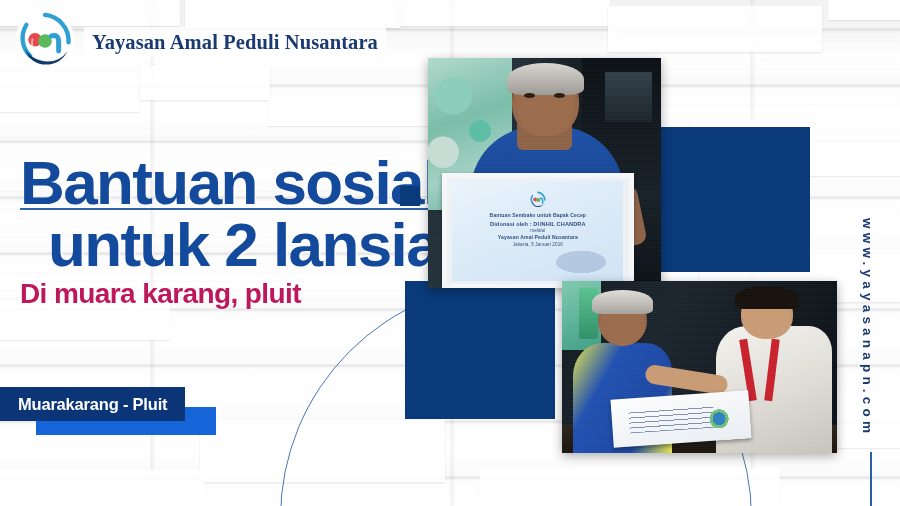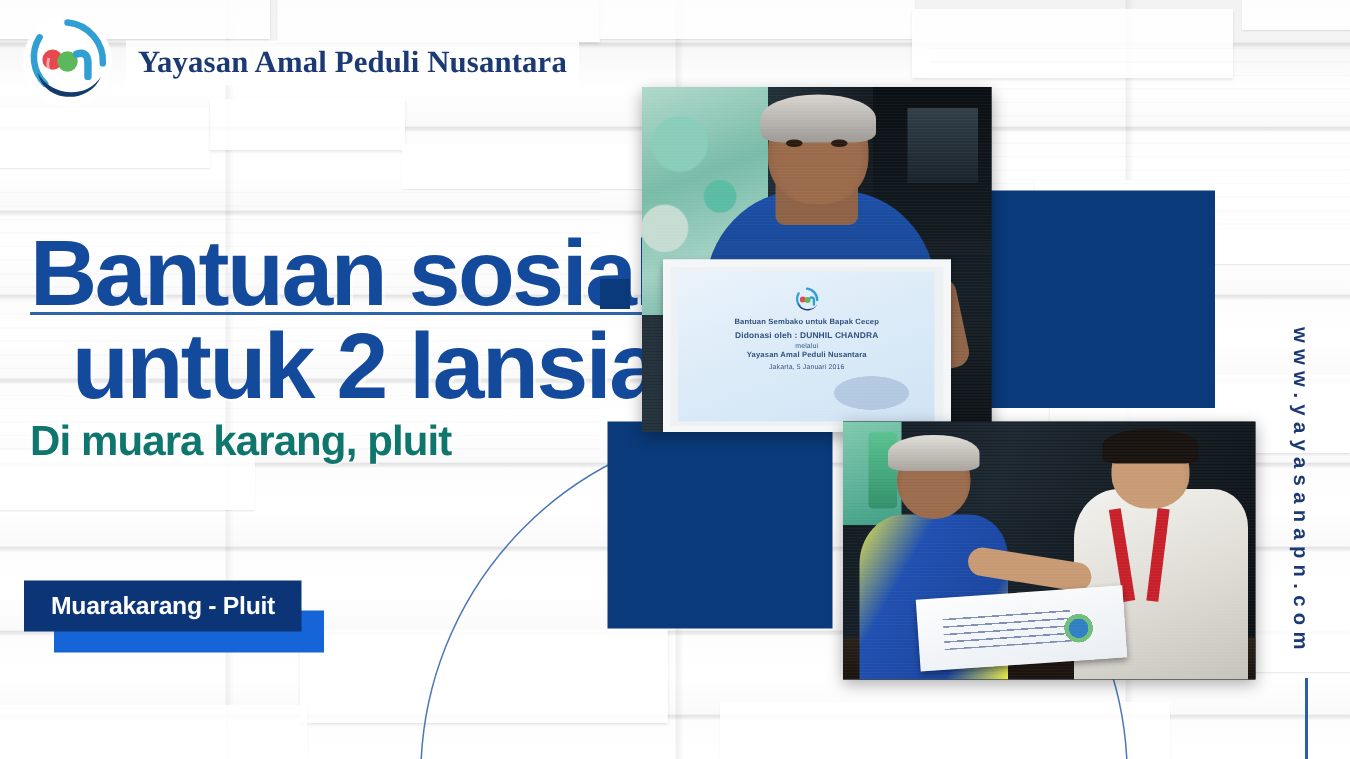--- a/index.html
+++ b/index.html
@@ -52,29 +52,29 @@
   .brandband span{font-size:20.5px;font-weight:bold;color:#1b3a73;
     letter-spacing:.1px;white-space:nowrap;font-family:"Liberation Serif", serif;}
 
   
   .h1{position:absolute;left:20px;color:#144a9c;font-weight:bold;
     letter-spacing:-1.6px;line-height:1;white-space:nowrap;
     text-shadow:2px 2px 0 rgba(255,255,255,.55);}
   .h1.l1{top:152px;font-size:62px;}
   .h1.l2{top:214px;font-size:62px;margin-left:28px;}
   .h2{position:absolute;left:20px;top:278px;font-size:28px;font-weight:bold;
-    color:#0f766e;letter-spacing:-.6px;white-space:nowrap;
+    color:#be185d;letter-spacing:-.6px;white-space:nowrap;
     text-shadow:1px 1px 0 rgba(255,255,255,.5);}
   .uline{position:absolute;left:20px;top:208px;width:408px;height:2px;
     background:#2f64ab;}
 
   
   .badge-accent{position:absolute;left:36px;top:407px;width:180px;height:28px;
     background:#1565d8;}
-  .badge{position:absolute;left:16px;top:387px;height:34px;
+  .badge{position:absolute;left:0;top:387px;height:34px;
     background:#0b3576;display:flex;align-items:center;padding:0 18px;}
   .badge span{color:#fff;font-size:16.5px;font-weight:bold;letter-spacing:-.2px;
     white-space:nowrap;}
 
   
   .nblock{position:absolute;background:#0a3a7a;}
 
   
   .photo{position:absolute;overflow:hidden;background:#123;
     box-shadow:0 3px 10px rgba(0,0,0,.33);}

